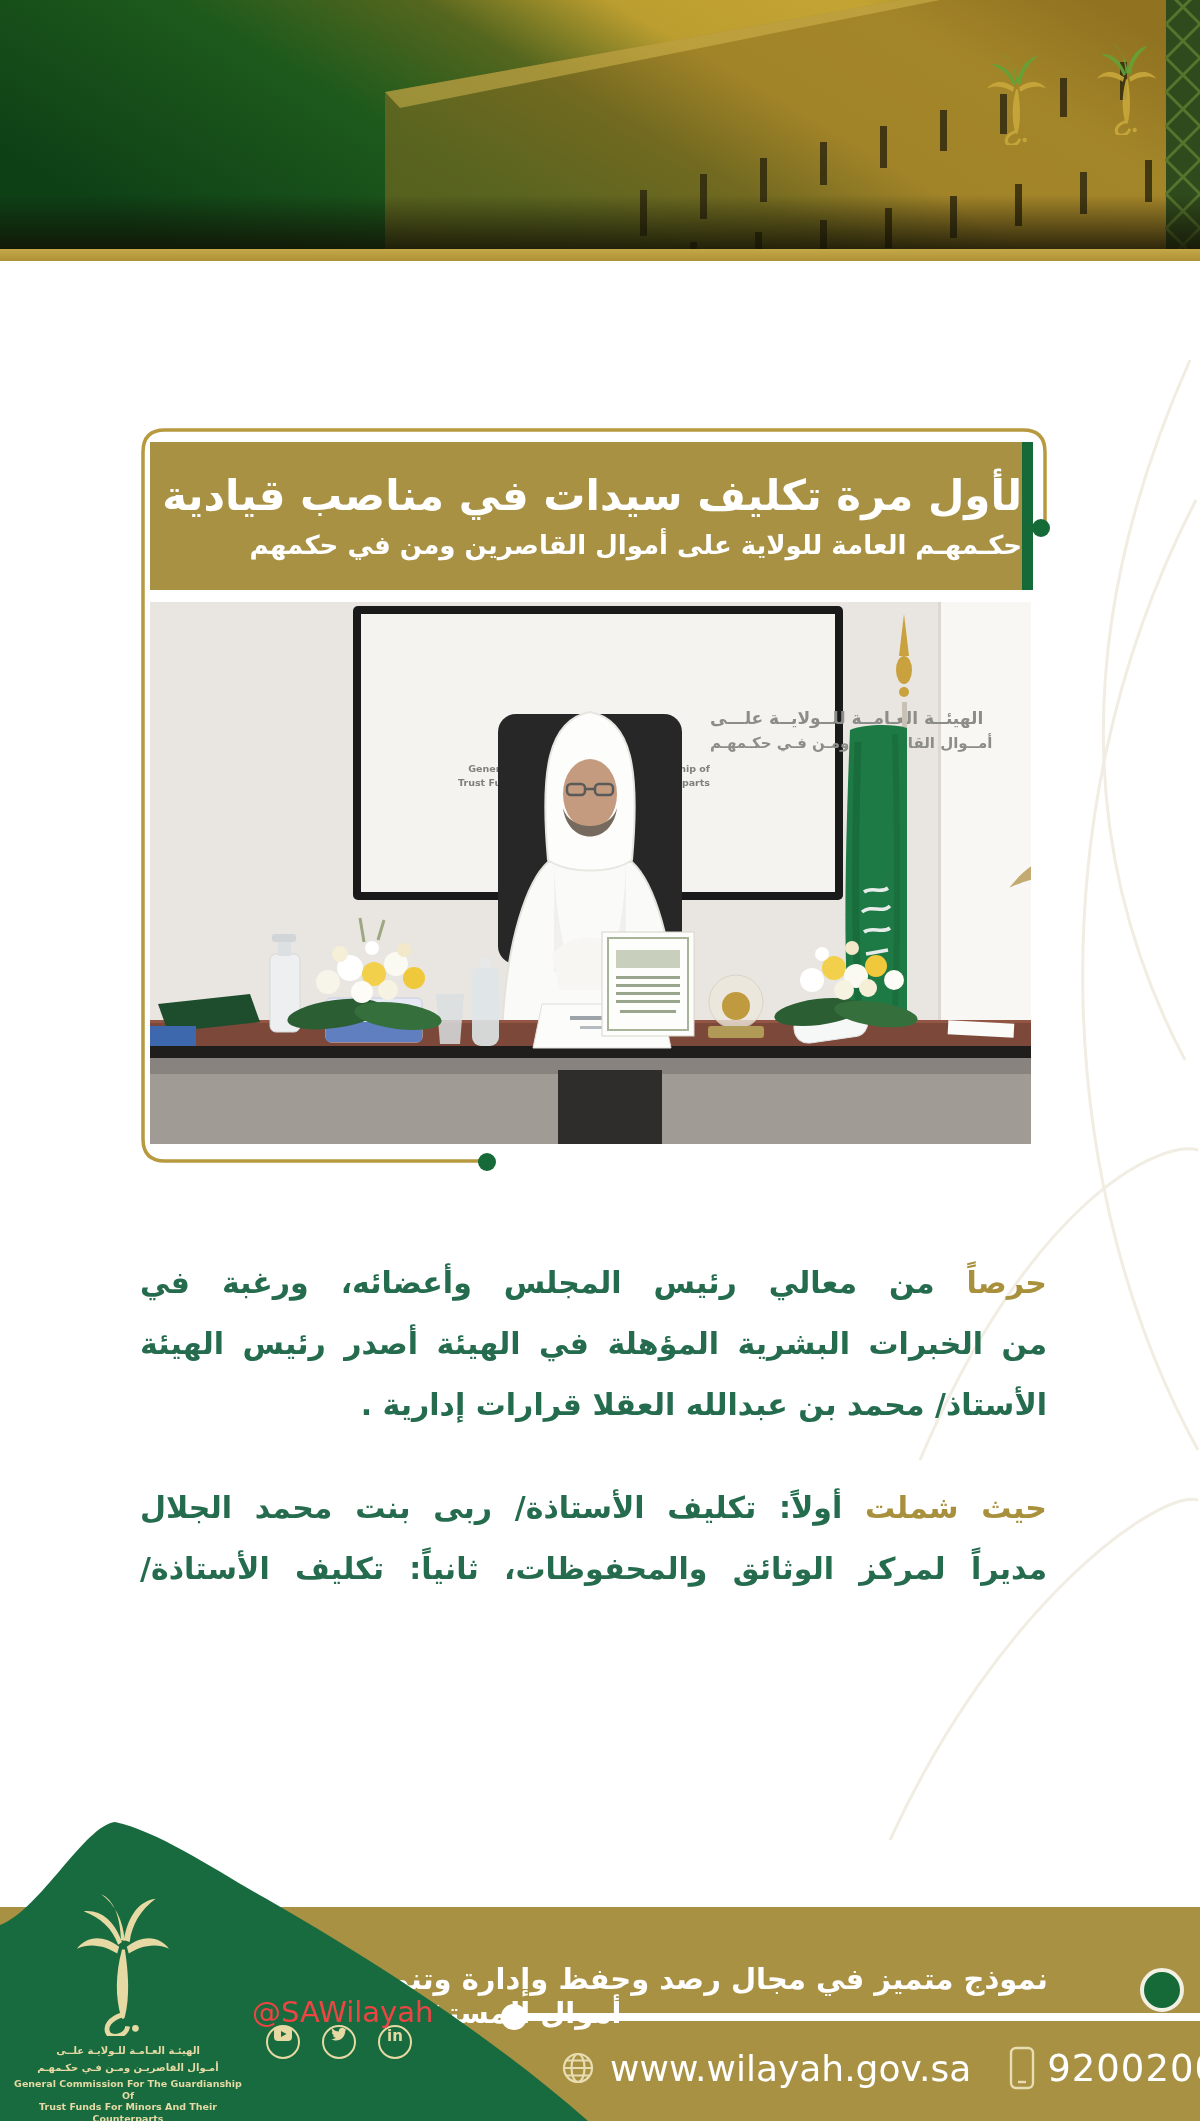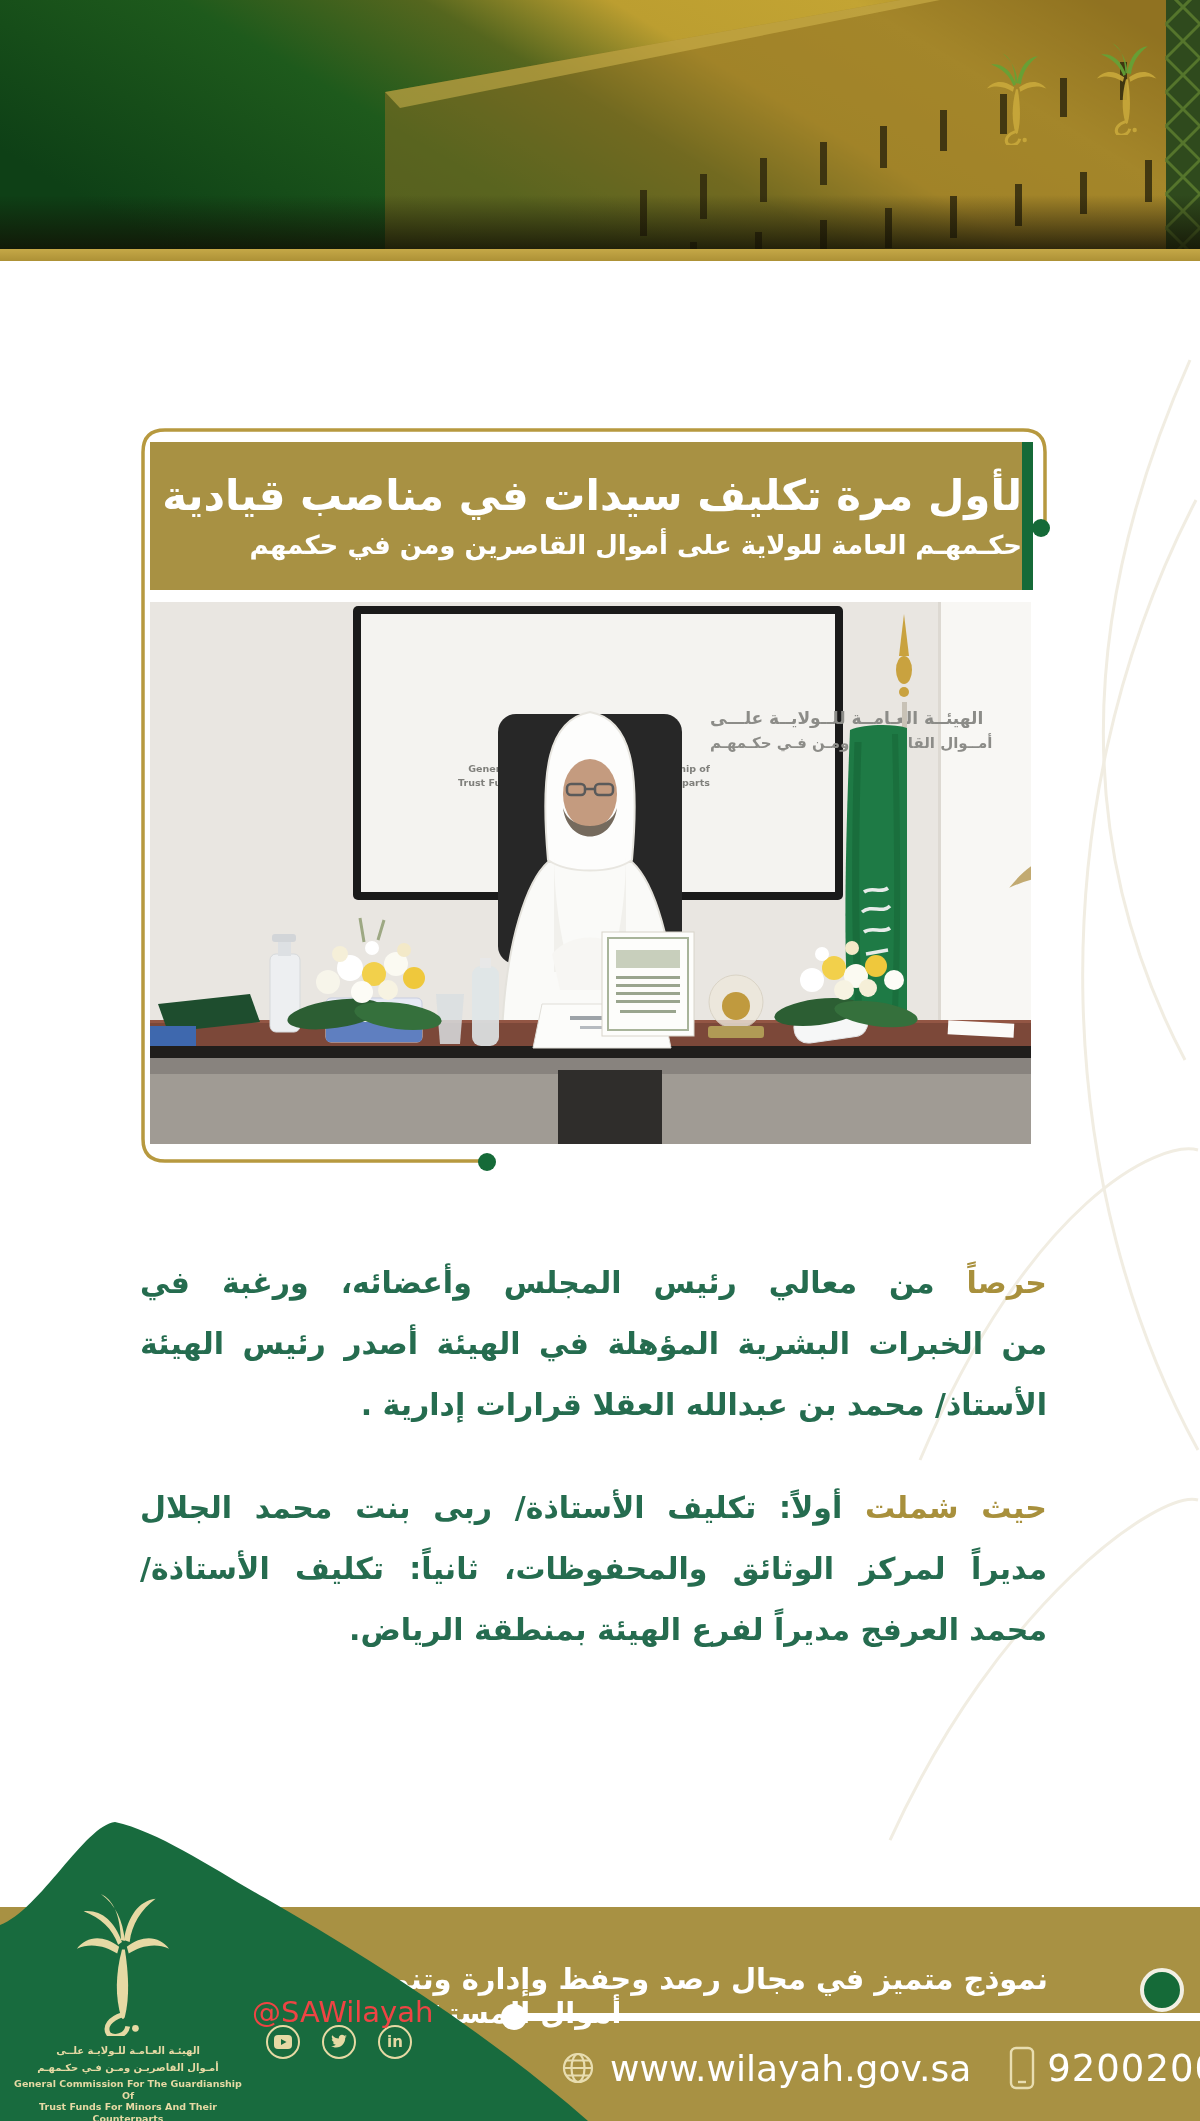--- a/index.html
+++ b/index.html
@@ -33,21 +33,21 @@
   .white-line-dot{position:absolute;left:501px;top:2004px;width:26px;height:26px;border-radius:50%;background:#ffffff;}
   .contact{position:absolute;left:560px;top:2040px;height:56px;display:flex;align-items:center;color:#ffffff;}
   .contact .url{font-size:36px;margin-left:14px;}
   .contact .num{font-size:37px;letter-spacing:1px;margin-left:10px;}
   .org-ar{position:absolute;left:18px;top:2042px;width:220px;text-align:center;color:#E6D9A4;
           font-size:10px;font-weight:bold;line-height:17px;direction:rtl;}
   .org-en{position:absolute;left:10px;top:2078px;width:236px;text-align:center;color:#E6D9A4;
           font-size:9.5px;font-weight:bold;line-height:11.5px;}
   .social{position:absolute;left:266px;top:2025px;display:flex;gap:22px;}
   .social .sc{width:34px;height:34px;border:2px solid #E6D9A4;border-radius:50%;
-              display:flex;align-items:center;justify-content:center;box-sizing:border-box;}
+              display:flex;align-items:flex-start;justify-content:center;box-sizing:border-box;}
   .handle{position:absolute;left:252px;top:1995px;width:200px;color:#ef4444;font-size:29px;font-weight:normal;}
 </style>
 </head>
 <body>
 
 <div class="page">
 
   <svg width="0" height="0" style="position:absolute">
     <defs>
       <symbol id="palm" viewBox="0 0 100 150">
@@ -259,21 +259,20 @@
   </div>
 
   <div class="article" style="top:1252px">
     <div class="ln"><span class="hl">حرصاً</span> <span>من معالي رئيس المجلس وأعضائه، ورغبة في الاستفادة</span></div>
     <div class="ln">من الخبرات البشرية المؤهلة في الهيئة أصدر رئيس الهيئة</div>
     <div class="ln last">الأستاذ/ محمد بن عبدالله العقلا قرارات إدارية .</div>
   </div>
   <div class="article" style="top:1477px">
     <div class="ln"><span class="hl">حيث شملت</span> <span>أولاً: تكليف الأستاذة/ ربى بنت محمد الجلال بالعمل</span></div>
     <div class="ln">مديراً لمركز الوثائق والمحفوظات، ثانياً: تكليف الأستاذة/ عائشة بنت</div>
-    <div class="ln last">محمد العرفج مديراً لفرع الهيئة بمنطقة الرياض.</div>
   </div>
 
   <div class="footer-gold"></div>
   <div class="tagline">نموذج متميز في مجال رصد وحفظ وإدارة وتنمية أموال المستفيدين</div>
   <div class="gold-dot"></div>
   <div class="white-line"></div>
   <div class="white-line-dot"></div>
 
   <div class="contact">
     <svg width="36" height="36" viewBox="0 0 36 36">

